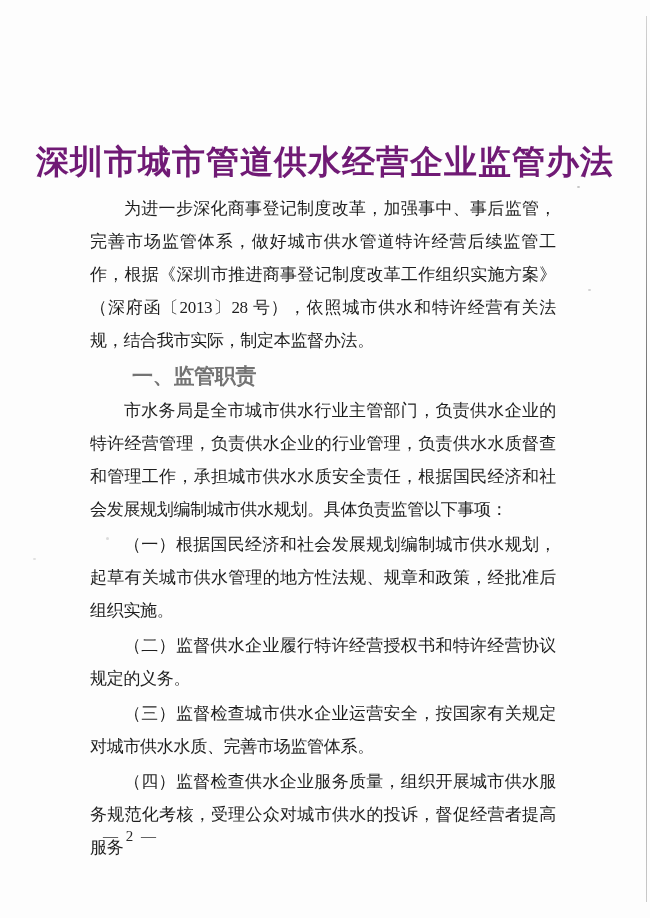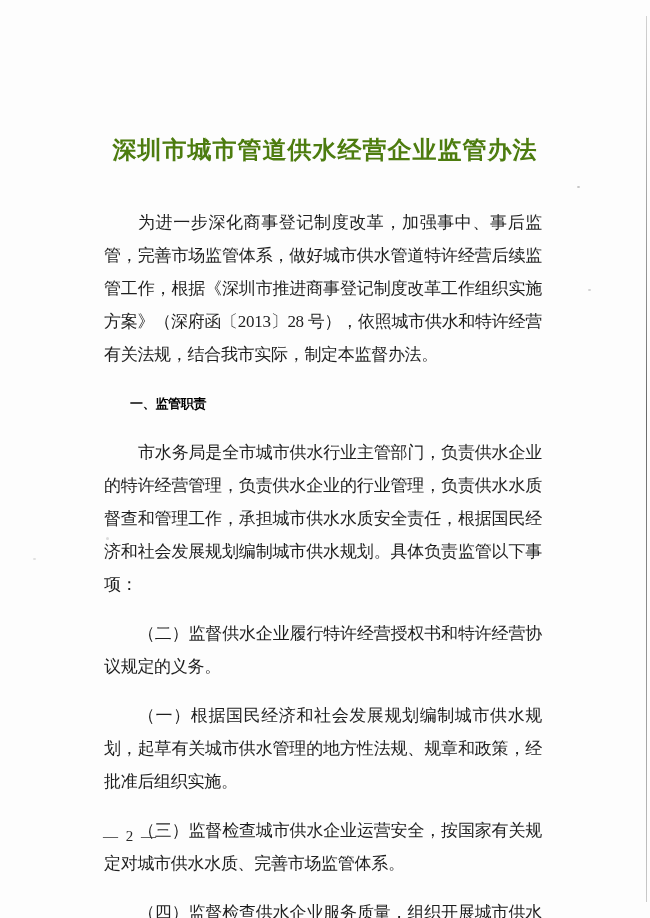--- a/index.html
+++ b/index.html
@@ -15,48 +15,48 @@
     overflow: hidden;
     font-family: "Liberation Serif", "DejaVu Serif", serif;
     color: #1e1e1e;
   }
   .doc-title {
     position: absolute;
     top: 118px;
     left: 0;
     width: 650px;
     text-align: center;
-    font-size: 24px;
+    font-size: 33px;
     font-weight: bold;
     letter-spacing: 1px;
-    color: #4d7c0f;
+    color: #701a75;
   }
   .doc-body {
     position: absolute;
     top: 190px;
     left: 88px;
     width: 470px;
     font-size: 17px;
     line-height: 33px;
     letter-spacing: -0.3px;
     text-align: justify;
     text-justify: inter-character;
   }
   .doc-body p {
-    margin: 16px;
+    margin: 2px;
     text-indent: 2em;
   }
   .section-heading {
     margin: 0;
     text-indent: 2em;
     font-weight: bold;
     font-family: "Liberation Sans", "DejaVu Sans", sans-serif;
-    font-size: 13px;
+    font-size: 21px;
     line-height: 33px;
-    color: #000000;
+    color: #737373;
   }
   .page-number {
     position: absolute;
     top: 826px;
     left: 103px;
     font-size: 15px;
     line-height: 20px;
     letter-spacing: 2px;
     color: #2a2a2a;
   }
@@ -92,23 +92,23 @@
 
   <h1 class="doc-title">深圳市城市管道供水经营企业监管办法</h1>
 
   <div class="doc-body">
     <p>为进一步深化商事登记制度改革，加强事中、事后监管，完善市场监管体系，做好城市供水管道特许经营后续监管工作，根据《深圳市推进商事登记制度改革工作组织实施方案》（深府函〔2013〕28 号），依照城市供水和特许经营有关法规，结合我市实际，制定本监督办法。</p>
 
     <p class="section-heading">一、监管职责</p>
 
     <p>市水务局是全市城市供水行业主管部门，负责供水企业的特许经营管理，负责供水企业的行业管理，负责供水水质督查和管理工作，承担城市供水水质安全责任，根据国民经济和社会发展规划编制城市供水规划。具体负责监管以下事项：</p>
 
+    <p>（一）根据国民经济和社会发展规划编制城市供水规划，起草有关城市供水管理的地方性法规、规章和政策，经批准后组织实施。</p>
+
     <p>（二）监督供水企业履行特许经营授权书和特许经营协议规定的义务。</p>
-
-    <p>（一）根据国民经济和社会发展规划编制城市供水规划，起草有关城市供水管理的地方性法规、规章和政策，经批准后组织实施。</p>
 
     <p>（三）监督检查城市供水企业运营安全，按国家有关规定对城市供水水质、完善市场监管体系。</p>
 
     <p>（四）监督检查供水企业服务质量，组织开展城市供水服务规范化考核，受理公众对城市供水的投诉，督促经营者提高服务</p>
   </div>
 
   <div class="page-number">— 2 —</div>
 
   <div class="scan-edge-line"></div>
   <div class="scan-speck speck-1"></div>

